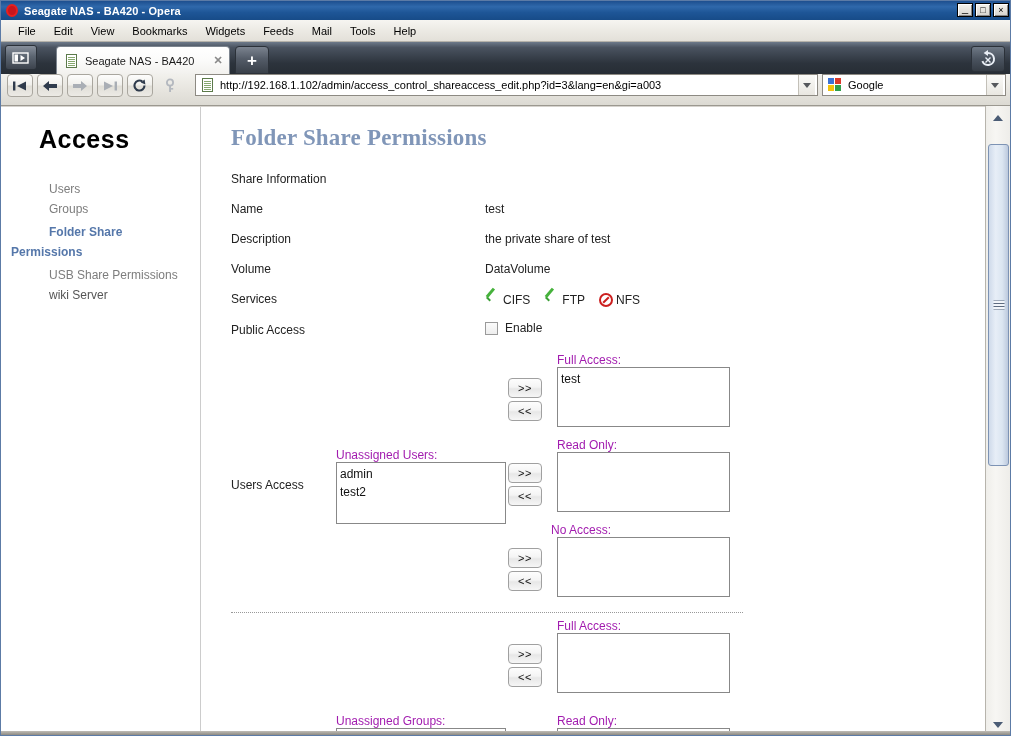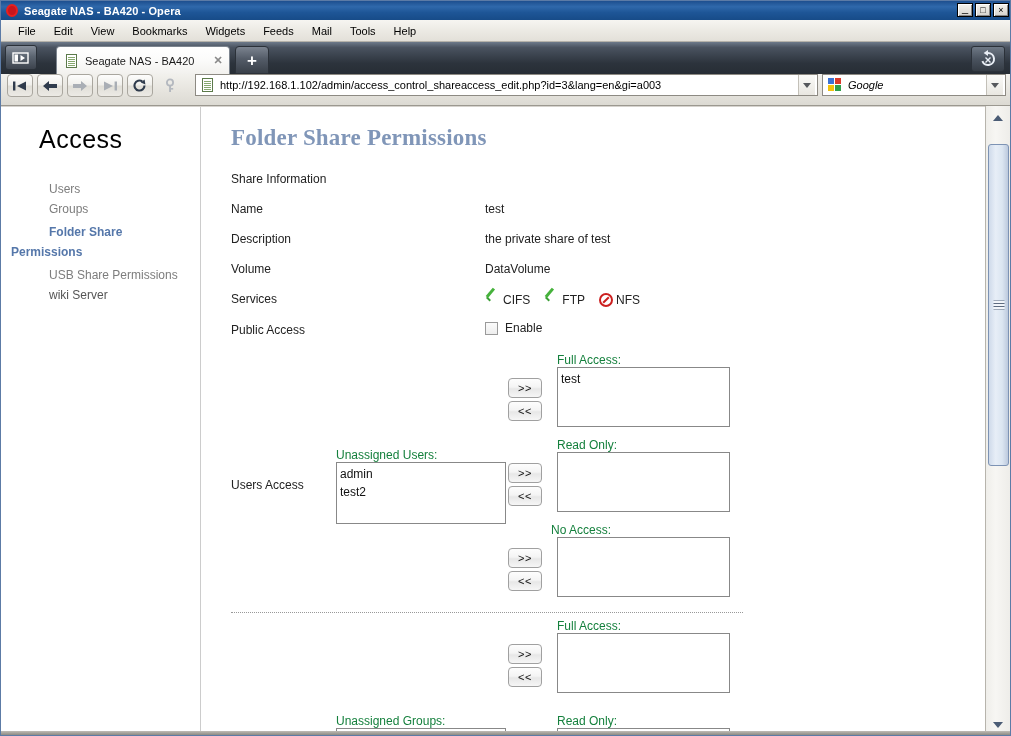--- a/index.html
+++ b/index.html
@@ -264,21 +264,20 @@
   .searchbox {
     width: 184px;
     height: 22px;
     background: #ffffff;
     border: 1px solid #8d8a83;
     box-sizing: border-box;
     display: flex;
     align-items: center;
     padding: 0 2px;
     flex: 0 0 auto;
-    font-style: italic;
   }
   .gicon {
     width: 16px; height: 16px;
     flex: 0 0 auto;
     margin: 0 5px 0 2px;
     position: relative;
   }
   .searchtext {
     font-size: 11px;
     color: #000000;
@@ -313,21 +312,21 @@
     width: 200px;
     height: 631px;
     border-right: 1px solid #cccccc;
     box-sizing: border-box;
     background: #ffffff;
   }
   .sidebar-title {
     position: absolute;
     left: 38px; top: 18px;
     font-size: 25px;
-    font-weight: normal;
+    font-weight: bold;
     color: #000000;
     letter-spacing: 0.5px;
     font-family: "Liberation Sans", sans-serif;
   }
   .navlist {
     position: absolute;
     left: 0; top: 72px;
     width: 160px;
   }
   .navlink {
@@ -457,21 +456,21 @@
   .grouplabel {
     position: absolute;
     font-size: 12px;
     color: #222222;
     font-family: "Liberation Sans", sans-serif;
     white-space: nowrap;
   }
   .listlabel {
     position: absolute;
     font-size: 12px;
-    color: #15803d;
+    color: #a21caf;
     font-family: "Liberation Sans", sans-serif;
     white-space: nowrap;
   }
   .listbox {
     position: absolute;
     border: 1px solid #888888;
     background: #ffffff;
     box-sizing: border-box;
     overflow: hidden;
     padding: 2px 3px;

